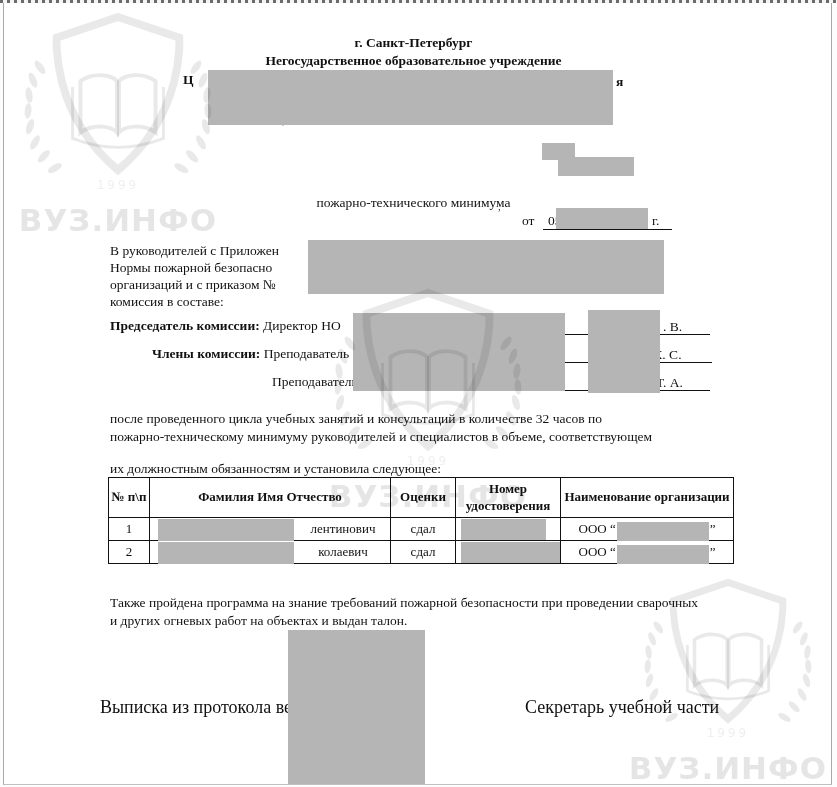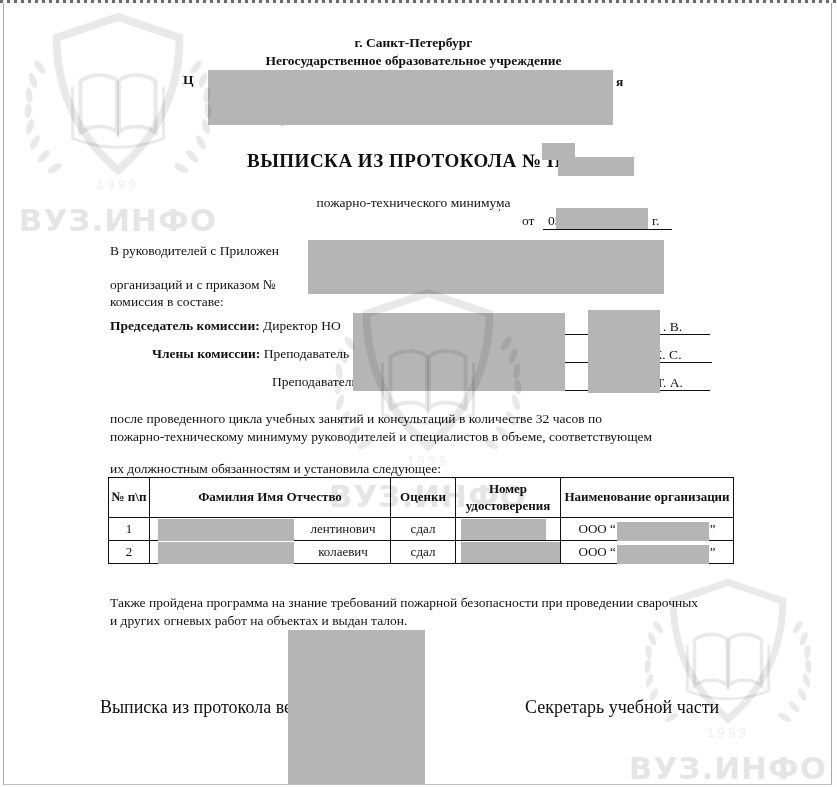--- a/index.html
+++ b/index.html
@@ -105,33 +105,33 @@
     <div class="wm-name">ВУЗ.ИНФО</div>
   </div>
 
   <div class="abs t b center z10" style="top:34px;">г. Санкт-Петербург</div>
   <div class="abs t b center z10" style="top:52px;">Негосударственное образовательное учреждение</div>
   <div class="abs t b z10" style="left:183px;top:71px;">Ц</div>
   <div class="abs t b z10" style="left:616px;top:73px;">я</div>
   <div class="red" style="left:208px;top:70px;width:405px;height:55px;"></div>
   <div class="abs remnant z10" style="left:282px;top:114px;">, .</div>
 
-  <div class="abs title z10" style="left:247px;top:150px;">ВЫПИСКА ИЗ ПРОТОКОЛА  № П</div>
   <div class="red" style="left:542px;top:143px;width:33px;height:17px;"></div>
   <div class="red" style="left:558px;top:157px;width:76px;height:19px;"></div>
   <div class="abs t center z10" style="top:194px;">пожарно-технического минимума</div>
   <div class="abs remnant z10" style="left:498px;top:200px;letter-spacing:0;">,</div>
 
   <div class="abs t z10" style="left:522px;top:212px;">от</div>
   <div class="abs t z10" style="left:548px;top:212px;">05 а</div>
   <div class="abs t z10" style="left:652px;top:212px;">г.</div>
   <div class="sigline" style="left:543px;top:229px;width:129px;"></div>
   <div class="red" style="left:556px;top:208px;width:92px;height:21px;"></div>
 
   <div class="abs t z10" style="left:110px;top:242px;">В руководителей с Приложен</div>
+  <div class="abs t z10" style="left:110px;top:259px;">Нормы пожарной безопасно</div>
   <div class="abs t z10" style="left:110px;top:276px;">организаций и с приказом №</div>
   <div class="abs t z10" style="left:110px;top:293px;">комиссия в составе:</div>
   <div class="red" style="left:308px;top:240px;width:356px;height:54px;"></div>
 
   <div class="abs t z10" style="left:110px;top:317px;"><span class="b">Председатель комиссии:</span> <span>Директор НО</span></div>
   <div class="abs t z10" style="left:152px;top:345px;"><span class="b">Члены комиссии:</span> <span>Преподаватель</span></div>
   <div class="abs t z10" style="left:272px;top:373px;">Преподаватель</div>
 
   <div class="sigline" style="left:565px;top:334px;width:145px;"></div>
   <div class="sigline" style="left:562px;top:362px;width:150px;"></div>

